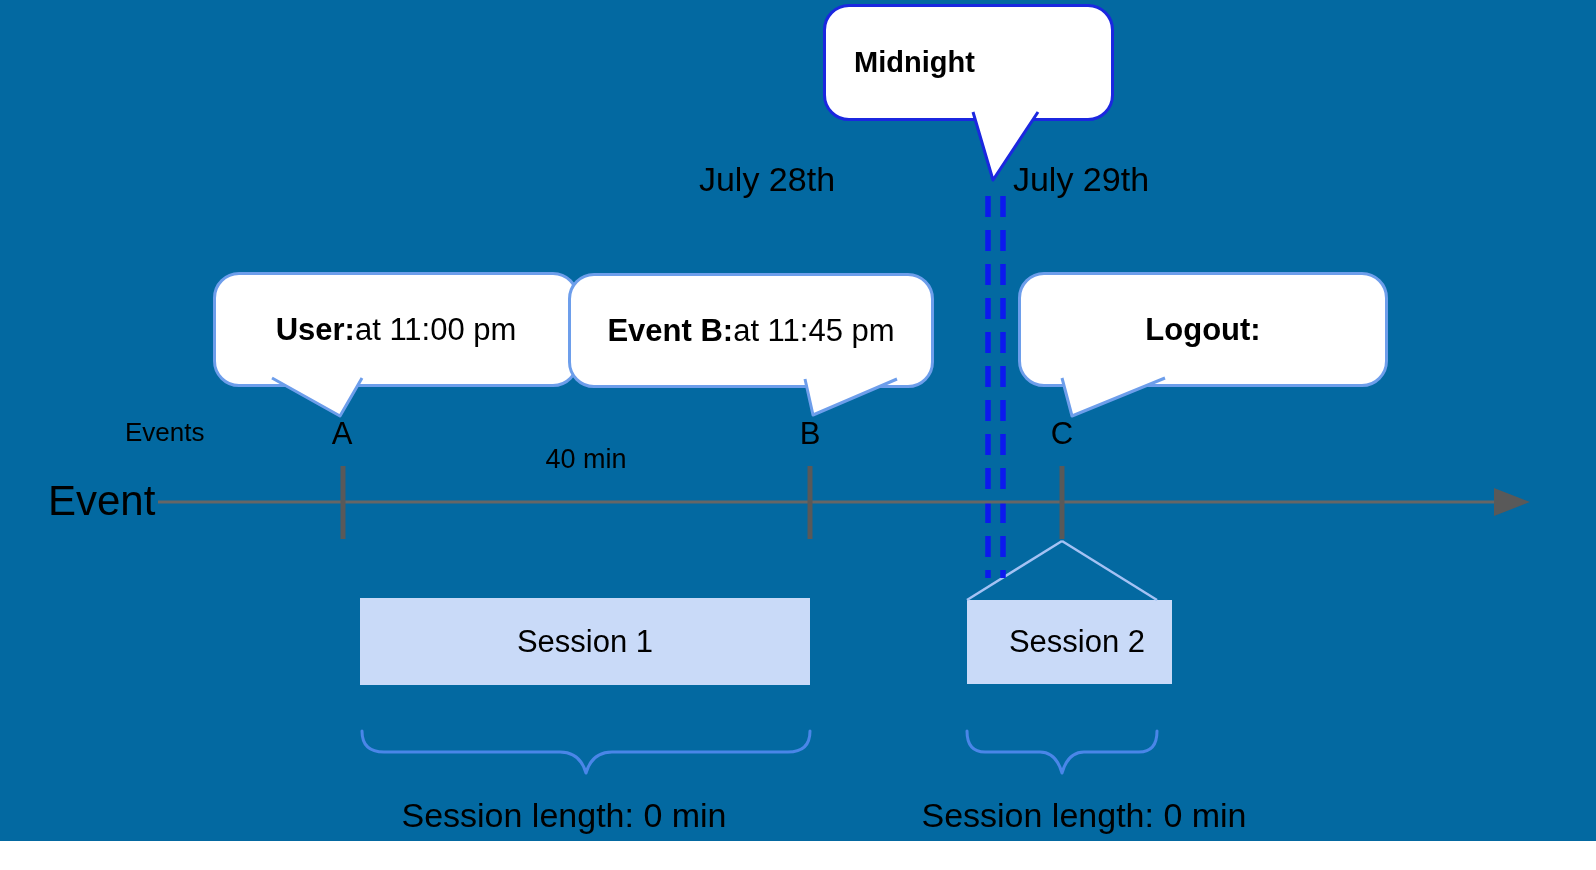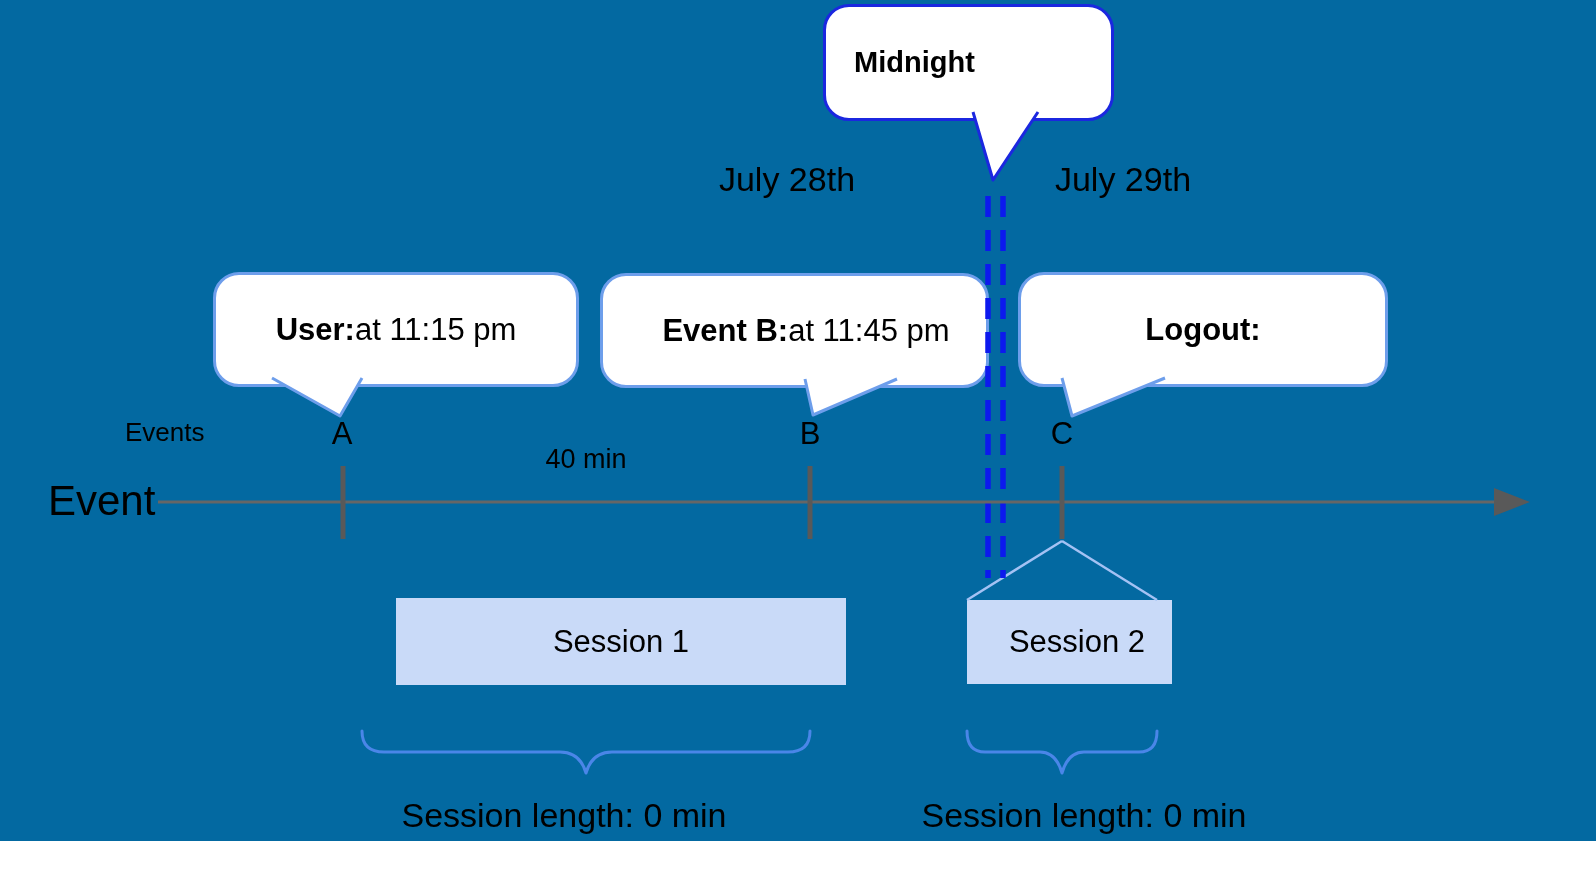--- a/index.html
+++ b/index.html
@@ -12,60 +12,60 @@
     position:absolute;background:#fff;border:3px solid #6d9eeb;border-radius:26px;
     display:flex;align-items:center;justify-content:center;
     font-size:31px;white-space:nowrap;z-index:2;
   }
   .callout .b{font-weight:bold;}
   #midnight-callout{
     left:823px;top:4px;width:257px;height:111px;border-color:#1b27e0;
     justify-content:flex-start;padding-left:28px;font-weight:bold;font-size:29px;
   }
   #login-callout{left:213px;top:272px;width:360px;height:109px;}
-  #eventb-callout{left:600px;top:273px;width:360px;height:109px;padding-left:23px;}
+  #eventb-callout{left:568px;top:273px;width:360px;height:109px;}
   #logout-callout{left:1018px;top:272px;width:364px;height:109px;justify-content:center;}
   
   .lbl{position:absolute;white-space:nowrap;z-index:2;}
   .ctr{text-align:center;}
-  #date-left{left:687px;top:160px;width:200px;font-size:34px;}
-  #date-right{left:1023px;top:160px;width:200px;font-size:34px;}
+  #date-left{left:667px;top:160px;width:200px;font-size:34px;}
+  #date-right{left:981px;top:160px;width:200px;font-size:34px;}
   #events-label{left:125px;top:417px;font-size:26px;}
   #tick-a{left:312px;top:416px;width:60px;font-size:31px;}
   #tick-b{left:780px;top:416px;width:60px;font-size:31px;}
   #tick-c{left:1032px;top:416px;width:60px;font-size:31px;}
   #user-label{left:48px;top:477px;font-size:42px;}
   #interval-label{left:511px;top:444px;width:150px;font-size:27px;}
   
   .session-box{
     position:absolute;background:#c9daf8;display:flex;align-items:center;
     justify-content:center;font-size:31px;z-index:2;
   }
-  #session1-box{left:360px;top:598px;width:450px;height:87px;margin-left:36px;}
+  #session1-box{left:360px;top:598px;width:450px;height:87px;}
   #session2-box{left:967px;top:600px;width:190px;height:84px;padding-left:15px;}
   #sess-len-1{left:364px;top:796px;width:400px;font-size:34px;}
   #sess-len-2{left:884px;top:796px;width:400px;font-size:34px;}
   
   #overlay{position:absolute;left:0;top:0;z-index:3;pointer-events:none;}
 </style>
 </head>
 <body>
 
 <div id="canvas">
 
   <div id="midnight-callout" class="callout">
     <span>Midnight</span>
   </div>
 
   <div id="date-left" class="lbl ctr">July 28th</div>
   <div id="date-right" class="lbl ctr">July 29th</div>
 
   <div id="login-callout" class="callout">
     <span class="b">User:</span>
-      <span> at 11:15 pm</span>
+      <span> at 11:00 pm</span>
   </div>
   <div id="eventb-callout" class="callout">
     <span class="b">Event B:</span>
       <span> at 11:45 pm</span>
   </div>
   <div id="logout-callout" class="callout">
     <span class="b">Logout:</span>
   </div>
 
   <div id="events-label" class="lbl">Events</div>

